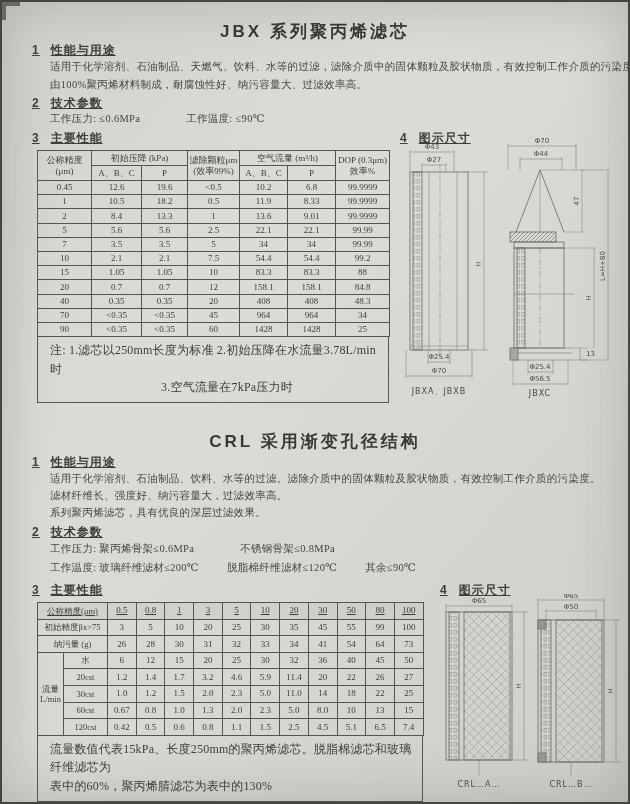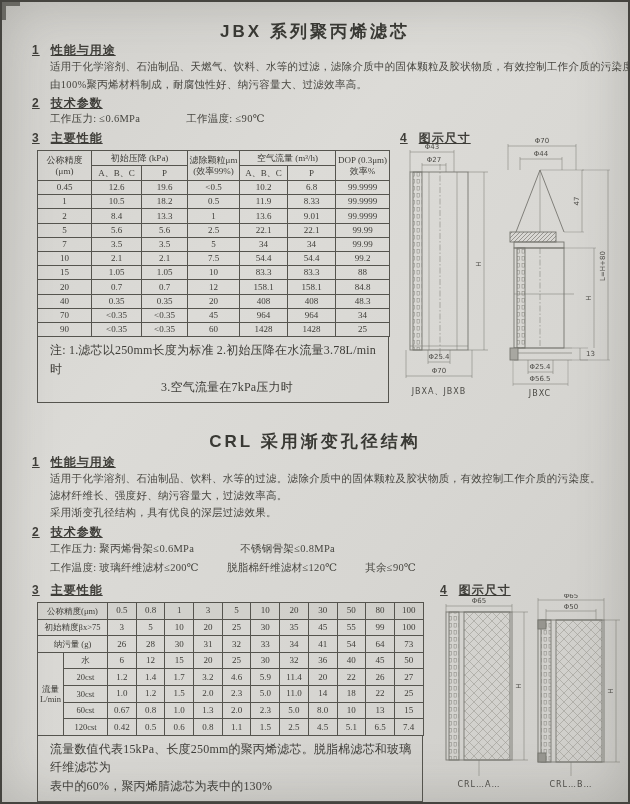--- a/index.html
+++ b/index.html
@@ -22,21 +22,21 @@
   .para .gap { margin-right:46px; }
   .para .gap2 { margin-right:28px; }
 
   .tbl-wrap { position:absolute; }
   table.dtable { border-collapse:collapse; table-layout:fixed; width:100%;
     font-size:9px; color:#3e3d38; }
   table.dtable th, table.dtable td { border:1px solid #55544e; padding:0 1px;
     text-align:center; font-weight:normal; line-height:1.2; overflow:hidden; }
   .jbx-table th { height:14px; } .jbx-table td { height:13.2px; }
   .crl-table td { height:15.6px; }
-  .crl-table tr.shade td { background:rgba(70,70,64,.05); }
+  .crl-table tr.shade td { background:rgba(70,70,64,.05);text-decoration:underline; }
   td.lbl, td.slbl, td.glbl { font-size:8.5px; }
   .note-box { border:1px solid #55544e; border-top:none; font-size:12px;
     color:#3e3d38; padding:4px 6px 5px 12px; line-height:1.55; letter-spacing:.2px; }
   .note-box .l2 { padding-left:22px;text-align:center; }
   svg text { font-family:"DejaVu Sans",sans-serif; font-size:7px; fill:#4c4b46; }
   svg .cap { font-size:8px; letter-spacing:1px; }
   svg line, svg path.ln, svg rect.ln, svg polygon.ln { stroke:#76756f; fill:none; }
 </style>
 </head>
 <body>
@@ -303,21 +303,21 @@
     <text x="144" y="260" text-anchor="middle" class="cap">JBXC</text>
   </svg>
 
   <h1 class="doc-title" style="top:417px">CRL 采用渐变孔径结构</h1>
 
   <div class="sec" style="top:452px">
     <span class="num">1</span><span>性能与用途</span>
   </div>
   <div class="para" style="top:487px">滤材纤维长、强度好、纳污容量大，过滤效率高。</div>
   <div class="para" style="top:470px">适用于化学溶剂、石油制品、饮料、水等的过滤。滤除介质中的固体颗粒及胶状物质，有效控制工作介质的污染度。</div>
-  <div class="para" style="top:504px">采用渐变孔径结构，具有优良的深层过滤效果。</div>
+  <div class="para" style="top:504px">系列聚丙烯滤芯，具有优良的深层过滤效果。</div>
 
   <div class="sec" style="top:522px">
     <span class="num">2</span><span>技术参数</span>
   </div>
   <div class="para" style="top:540px">
     <span class="gap">工作压力: 聚丙烯骨架≤0.6MPa</span><span>不锈钢骨架≤0.8MPa</span>
   </div>
   <div class="para" style="top:559px">
     <span class="gap2">工作温度: 玻璃纤维滤材≤200℃</span><span class="gap2">脱脂棉纤维滤材≤120℃</span><span>其余≤90℃</span>
   </div>

